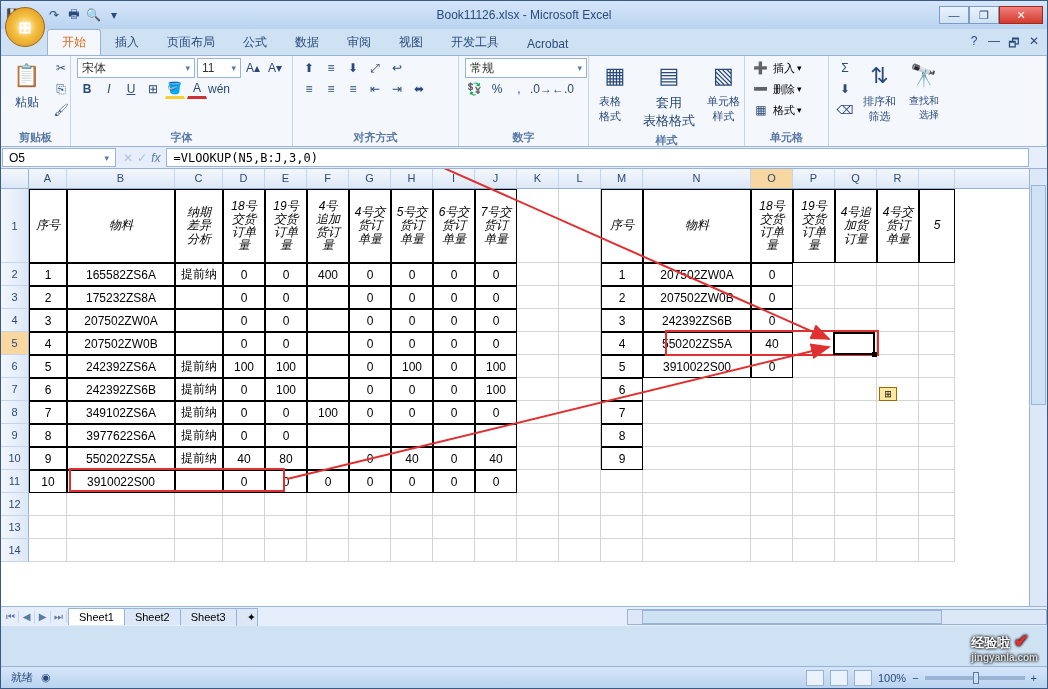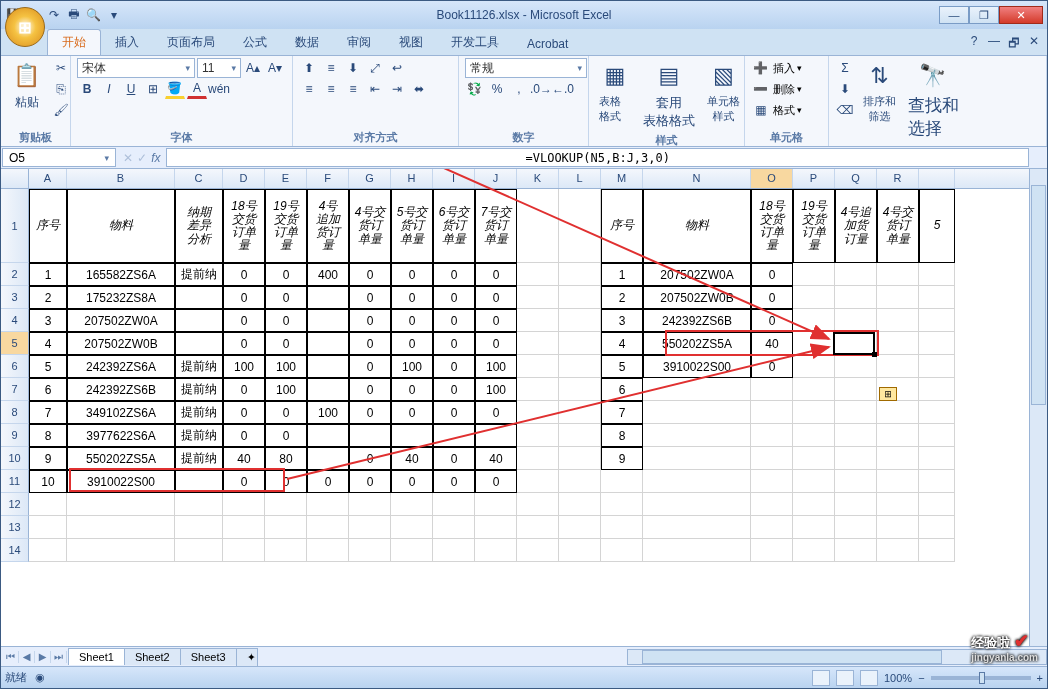--- a/index.html
+++ b/index.html
@@ -35,21 +35,21 @@
 .hrow { display: flex; gap: 2px; align-items: center; }
 .smbtn { width: 20px; height: 20px; border: 1px solid transparent; display: flex; align-items: center; justify-content: center; font-size: 12px; color: #2a4a7a; }
 .combo { height: 20px; border: 1px solid #9ab4d6; background: #fff; display: flex; align-items: center; padding: 0 4px; font-size: 12px; color: #333; }
 .combo .dd { margin-left: auto; font-size: 9px; color: #5a7aa6; padding-left: 4px; }
 
 
 .name-formula { display: flex; background: #e6eefc; border-bottom: 1px solid #9ab4d6; height: 22px; align-items: stretch; }
 .namebox { width: 114px; background: #fff; border: 1px solid #9ab4d6; margin: 1px; display: flex; align-items: center; padding: 0 6px; gap: 28px; }
 .namebox .dd { margin-left: auto; font-size: 9px; color: #5a7aa6; }
 .fx-btns { display: flex; align-items: center; gap: 4px; padding: 0 6px; color: #5a7aa6; }
-.formula-input { flex: 1; background: #fff; border: 1px solid #9ab4d6; margin: 1px 18px 1px 0; display: flex; align-items: center; padding: 0 6px; font-family: Consolas, monospace; position: relative; justify-content: center; }
+.formula-input { flex: 1; background: #fff; border: 1px solid #9ab4d6; margin: 1px 18px 1px 0; display: flex; align-items: center; padding: 0 6px; font-family: Consolas, monospace; position: relative; }
 
 
 .grid-wrap { flex: 1; overflow: hidden; position: relative; background: #fff; }
 .col-headers { display: flex; height: 20px; background: linear-gradient(#f4f7fc,#dce8f7); border-bottom: 1px solid #9ab4d6; }
 .corner { width: 28px; border-right: 1px solid #9ab4d6; }
 .ch { border-right: 1px solid #c5d6ec; text-align: center; line-height: 19px; color: #2a4a7a; font-size: 11px; }
 .ch.sel { background: #f8d8a0; }
 .rows { position: relative; }
 .row { display: flex; height: 23px; }
 .row.hdr { height: 74px; }
@@ -69,21 +69,21 @@
 
 .sheet-bar { height: 20px; background: #e6eefc; border-top: 1px solid #9ab4d6; display: flex; align-items: center; }
 .sheet-nav { display: flex; gap: 0; padding: 0 2px; }
 .sheet-nav span { width: 16px; text-align: center; color: #5a7aa6; font-size: 10px; border-right: 1px solid #c5d6ec; }
 .sheet-tab { padding: 2px 10px; background: #fff; border: 1px solid #9ab4d6; border-bottom: none; margin-left: -1px; font-size: 11px; }
 .sheet-tab.inactive { background: #dce8f7; }
 .sheet-bar .hscroll { margin-left: auto; width: 420px; height: 16px; background: #dce8f7; border: 1px solid #9ab4d6; position: relative; }
 .sheet-bar .hscroll .thumb { position: absolute; left: 14px; top: 0; height: 14px; width: 300px; background: #cfe2f3; border: 1px solid #9ab4d6; }
 
 
-.status-bar { height: 22px; background: linear-gradient(#d6e6fa,#b9d3f0); border-top: 1px solid #9ab4d6; display: flex; align-items: center; padding: 0 4px; color: #2a4a7a; font-size: 11px; }
+.status-bar { height: 22px; background: linear-gradient(#d6e6fa,#b9d3f0); border-top: 1px solid #9ab4d6; display: flex; align-items: center; padding: 0 10px; color: #2a4a7a; font-size: 11px; margin-top: 40px; }
 .status-bar .right { margin-left: auto; display: flex; align-items: center; gap: 6px; }
 .view-btn { width: 18px; height: 16px; border: 1px solid #9ab4d6; background: #eaf2fb; }
 .zoom-slider { width: 100px; height: 4px; background: #9ab4d6; position: relative; }
 .zoom-slider .thumb { position: absolute; left: 48px; top: -4px; width: 6px; height: 12px; background: #cfe2f3; border: 1px solid #5a7aa6; }
 
 
 .red-box { position: absolute; border: 2px solid #e03030; pointer-events: none; }
 .arrow-svg { position: absolute; pointer-events: none; }
 .vscroll { position: absolute; right: 0; top: 0; width: 18px; bottom: 0; background: #dce8f7; border-left: 1px solid #9ab4d6; }
 .vscroll .thumb { position: absolute; top: 16px; left: 1px; width: 15px; height: 220px; background: #cfe2f3; border: 1px solid #9ab4d6; }
@@ -275,21 +275,21 @@
             <span class="smbtn">⬇</span>
             <span class="smbtn">⌫</span>
           </div>
           <div class="vbtn">
               <span class="ico">⇅</span>
               <span style="font-size:11px;white-space:pre;text-align:center">排序和
 筛选</span>
             </div>
           <div class="vbtn">
               <span class="ico">🔭</span>
-              <span style="font-size:17px;white-space:pre;text-align:left">查找和
+              <span style="font-size:10px;white-space:pre;text-align:right">查找和
 选择</span>
             </div>
         </div>
       </div>
     </div>
   </div>
 
   <div class="name-formula">
     <div class="namebox">
         <span>O5</span>

